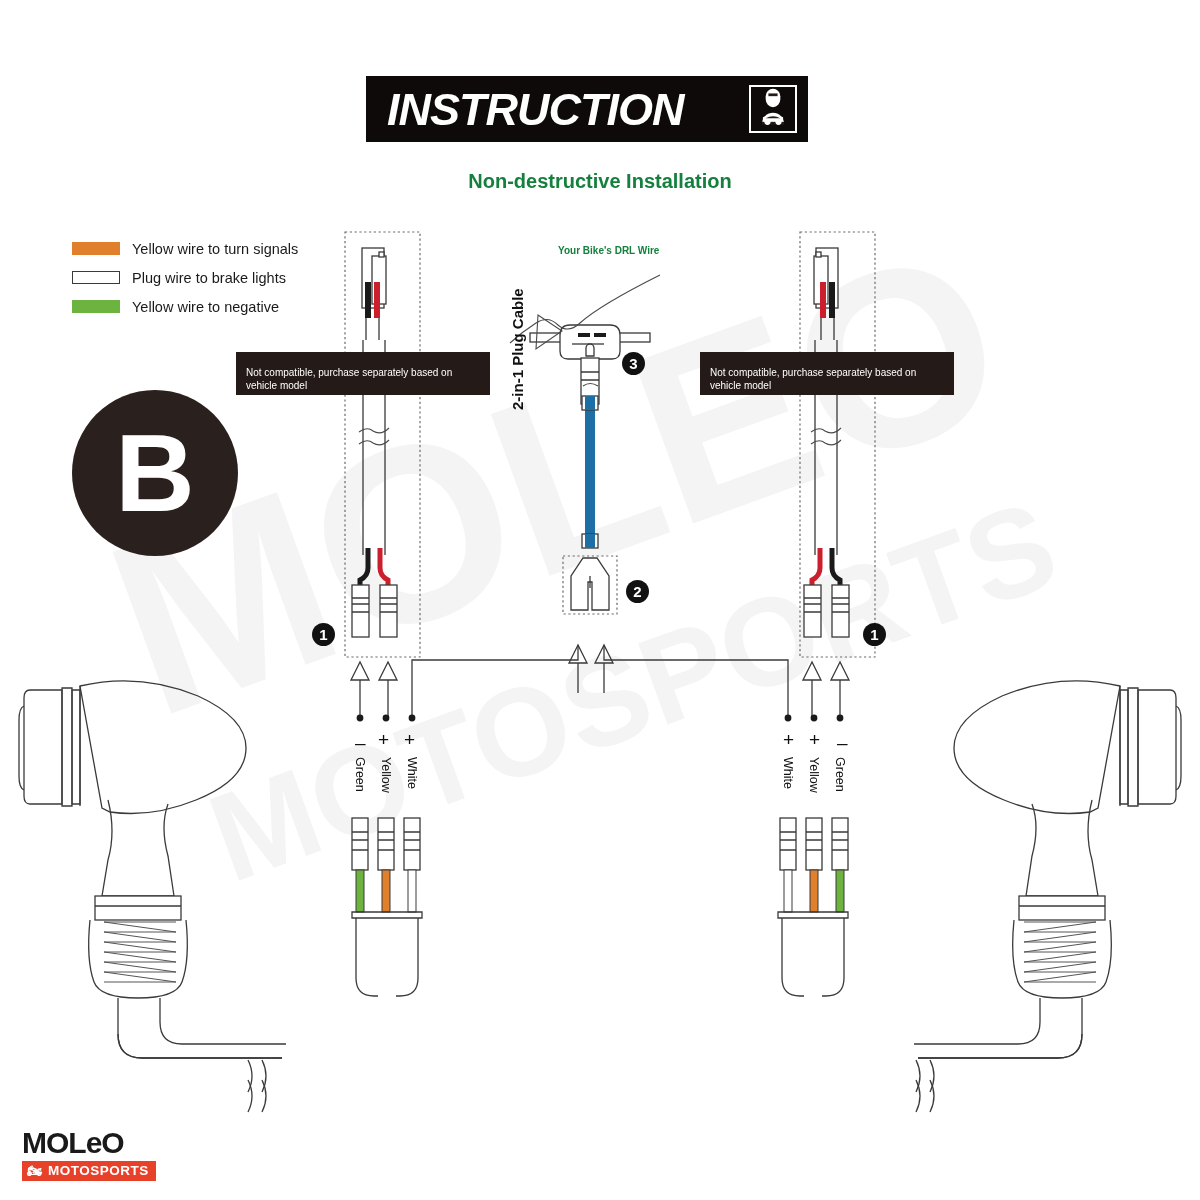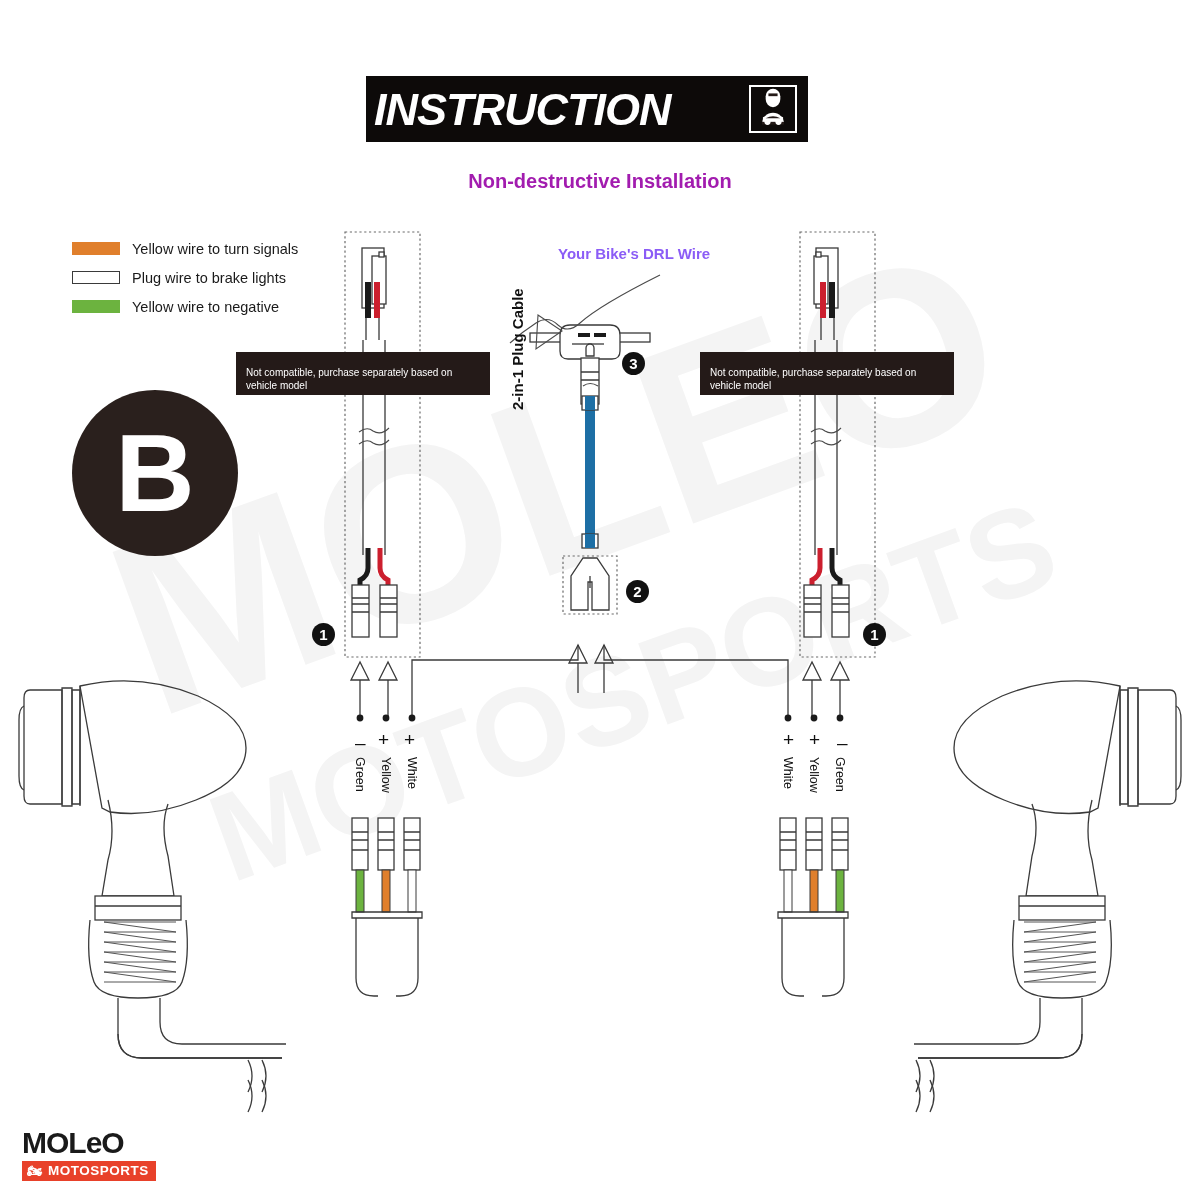--- a/index.html
+++ b/index.html
@@ -3,25 +3,25 @@
 <meta charset="utf-8">
 <style>
   html,body{margin:0;padding:0;background:#ffffff;}
   body{width:1200px;height:1200px;font-family:"Liberation Sans",sans-serif;overflow:hidden;position:relative;}
   #stage{position:relative;width:1200px;height:1200px;background:#fff;}
   svg{display:block;}
   .abs{position:absolute;}
 
   
   .hdr-bar{position:absolute;left:366px;top:76px;width:442px;height:66px;background:#0d0a09;
-           display:flex;align-items:center;justify-content:flex-start;padding:0 0;box-sizing:border-box;}
+           display:flex;align-items:center;justify-content:flex-start;padding:0 13px;box-sizing:border-box;}
   .hdr-title{color:#fff;font-size:45px;font-weight:bold;font-style:italic;letter-spacing:-1px;
              font-family:"Liberation Sans",sans-serif;line-height:1;margin-left:8px;}
   .hdr-icon-box{position:absolute;right:11px;top:9px;width:48px;height:48px;border:2px solid #fff;box-sizing:border-box;}
-  .subtitle{position:absolute;left:0;top:170px;width:1200px;text-align:center;font-size:20px;font-weight:bold;color:#a21caf;}
+  .subtitle{position:absolute;left:0;top:170px;width:1200px;text-align:center;font-size:20px;font-weight:bold;color:#15803d;}
 
   
   .legend{position:absolute;left:72px;top:236px;}
   .legend-row{display:flex;align-items:center;height:25px;margin-bottom:4px;}
   .sw{width:48px;height:13px;margin-right:12px;box-sizing:border-box;}
   .sw-orange{background:#e07f2c;}
   .sw-white{background:#fff;border:1.4px solid #3a3a3a;}
   .sw-green{background:#6cb33f;}
   .legend-txt{font-size:14.5px;color:#1a1a1a;font-weight:500;white-space:nowrap;}
 
@@ -30,21 +30,21 @@
            background:#2a201d;color:#fff;display:flex;align-items:center;justify-content:center;
            font-size:110px;font-weight:bold;line-height:1;}
 
   
   .note{position:absolute;background:#241a18;color:#fff;font-size:10px;line-height:1.32;
         padding:14px 10px;box-sizing:border-box;font-weight:500;}
   .note-l{left:236px;top:352px;width:254px;height:43px;}
   .note-r{left:700px;top:352px;width:254px;height:43px;}
 
   
-  .drl-label{position:absolute;left:558px;top:245px;font-size:15px;font-weight:bold;color:#8b5cf6;white-space:nowrap;}
+  .drl-label{position:absolute;left:558px;top:245px;font-size:10px;font-weight:bold;color:#15803d;white-space:nowrap;}
   .plug-label{position:absolute;left:509px;top:410px;width:180px;font-size:15px;font-weight:bold;color:#111;
               transform:rotate(-90deg);transform-origin:left top;white-space:nowrap;}
 
   .numbadge{position:absolute;width:23px;height:23px;border-radius:50%;background:#111;color:#fff;
             font-size:15px;font-weight:bold;display:flex;align-items:center;justify-content:center;line-height:1;}
 
   .wlbl{position:absolute;font-size:12.5px;color:#111;white-space:nowrap;transform:rotate(90deg);transform-origin:left top;}
   .sign{position:absolute;font-size:19px;color:#111;font-weight:400;line-height:1;}
 
   

